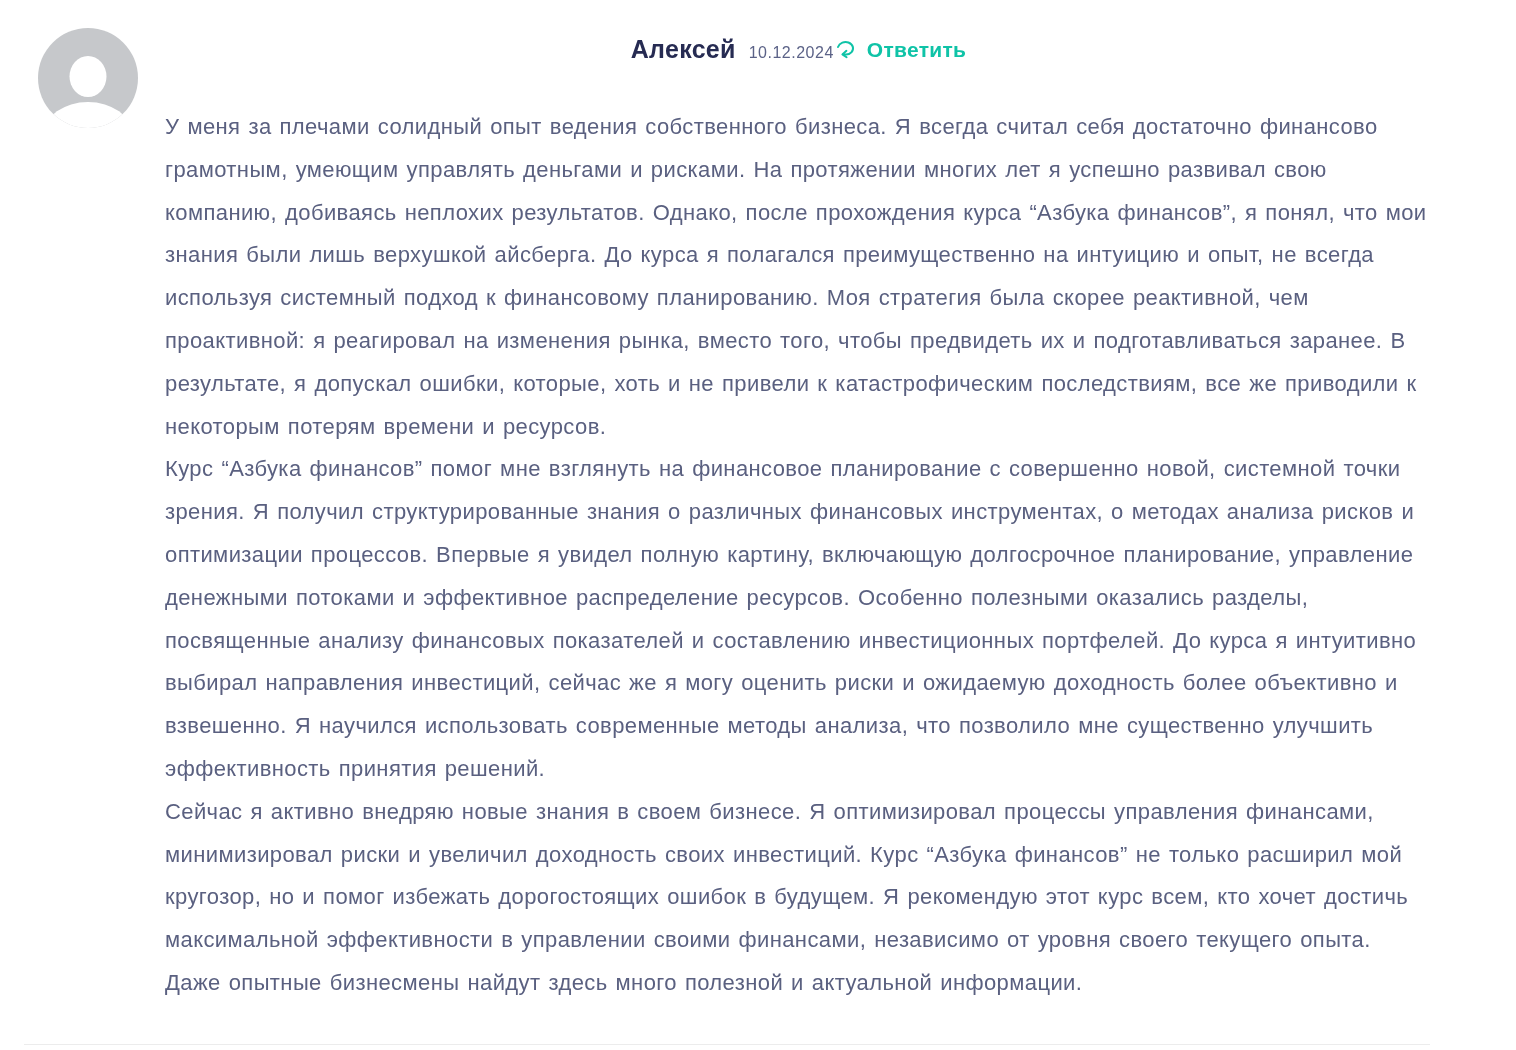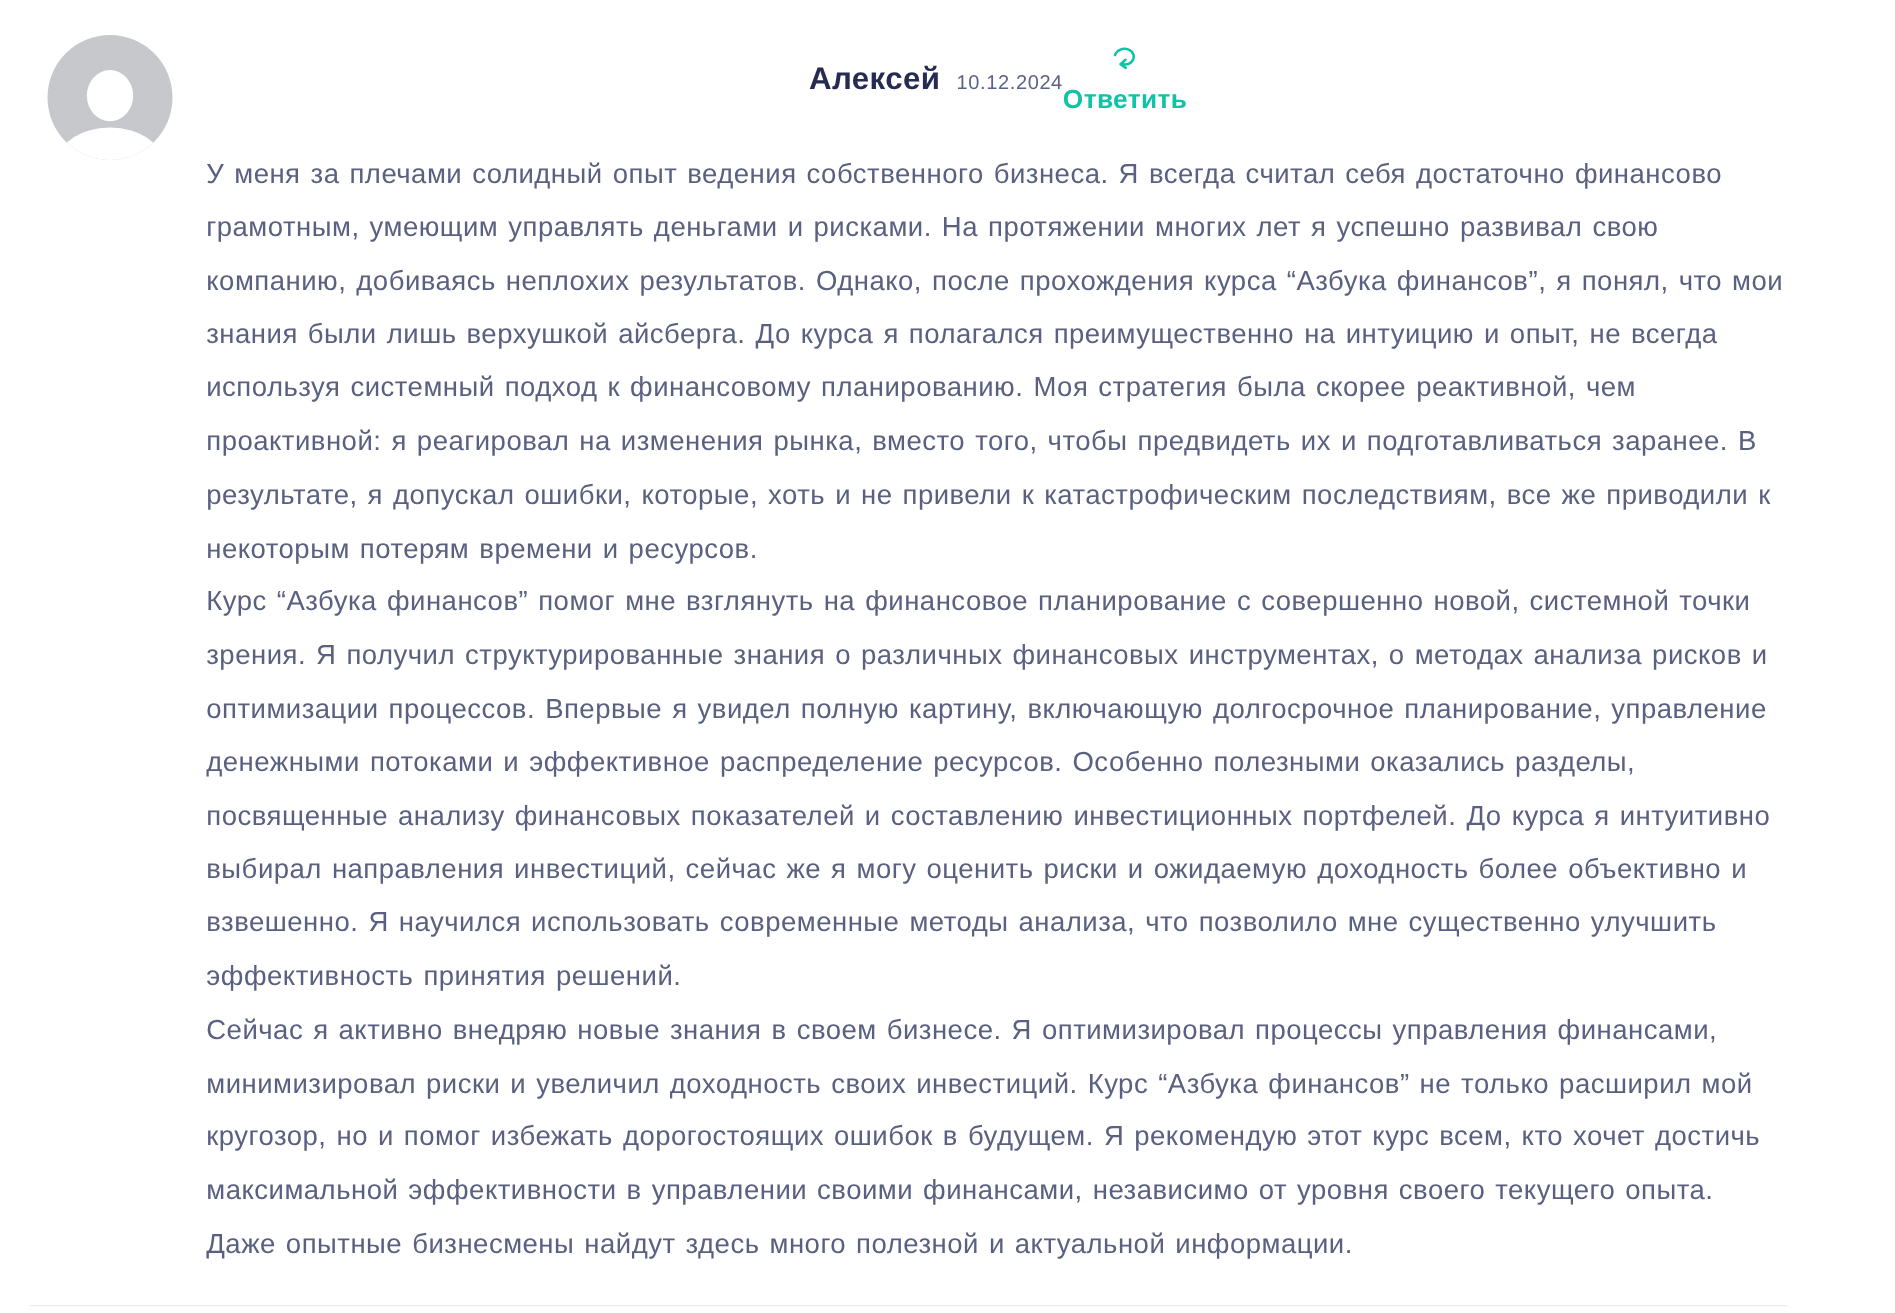--- a/index.html
+++ b/index.html
@@ -80,25 +80,24 @@
     color: #0fc3a7;
     font-size: 21px;
     font-weight: bold;
     letter-spacing: 0.3px;
     text-decoration: none;
     cursor: pointer;
     background: none;
     border: none;
     padding: 0;
     font-family: inherit;
-    flex-direction: column;
   }
   .reply svg { display: block; }
   
-  .text { margin-top: 26px; }
+  .text { margin-top: 42px; }
   .text p {
     margin: 0;
     font-size: 22px;
     line-height: 42.8px;
     color: #5a6080;
     letter-spacing: 0.4px;
     word-spacing: 1.5px;
   }
   .divider {
     position: absolute;

